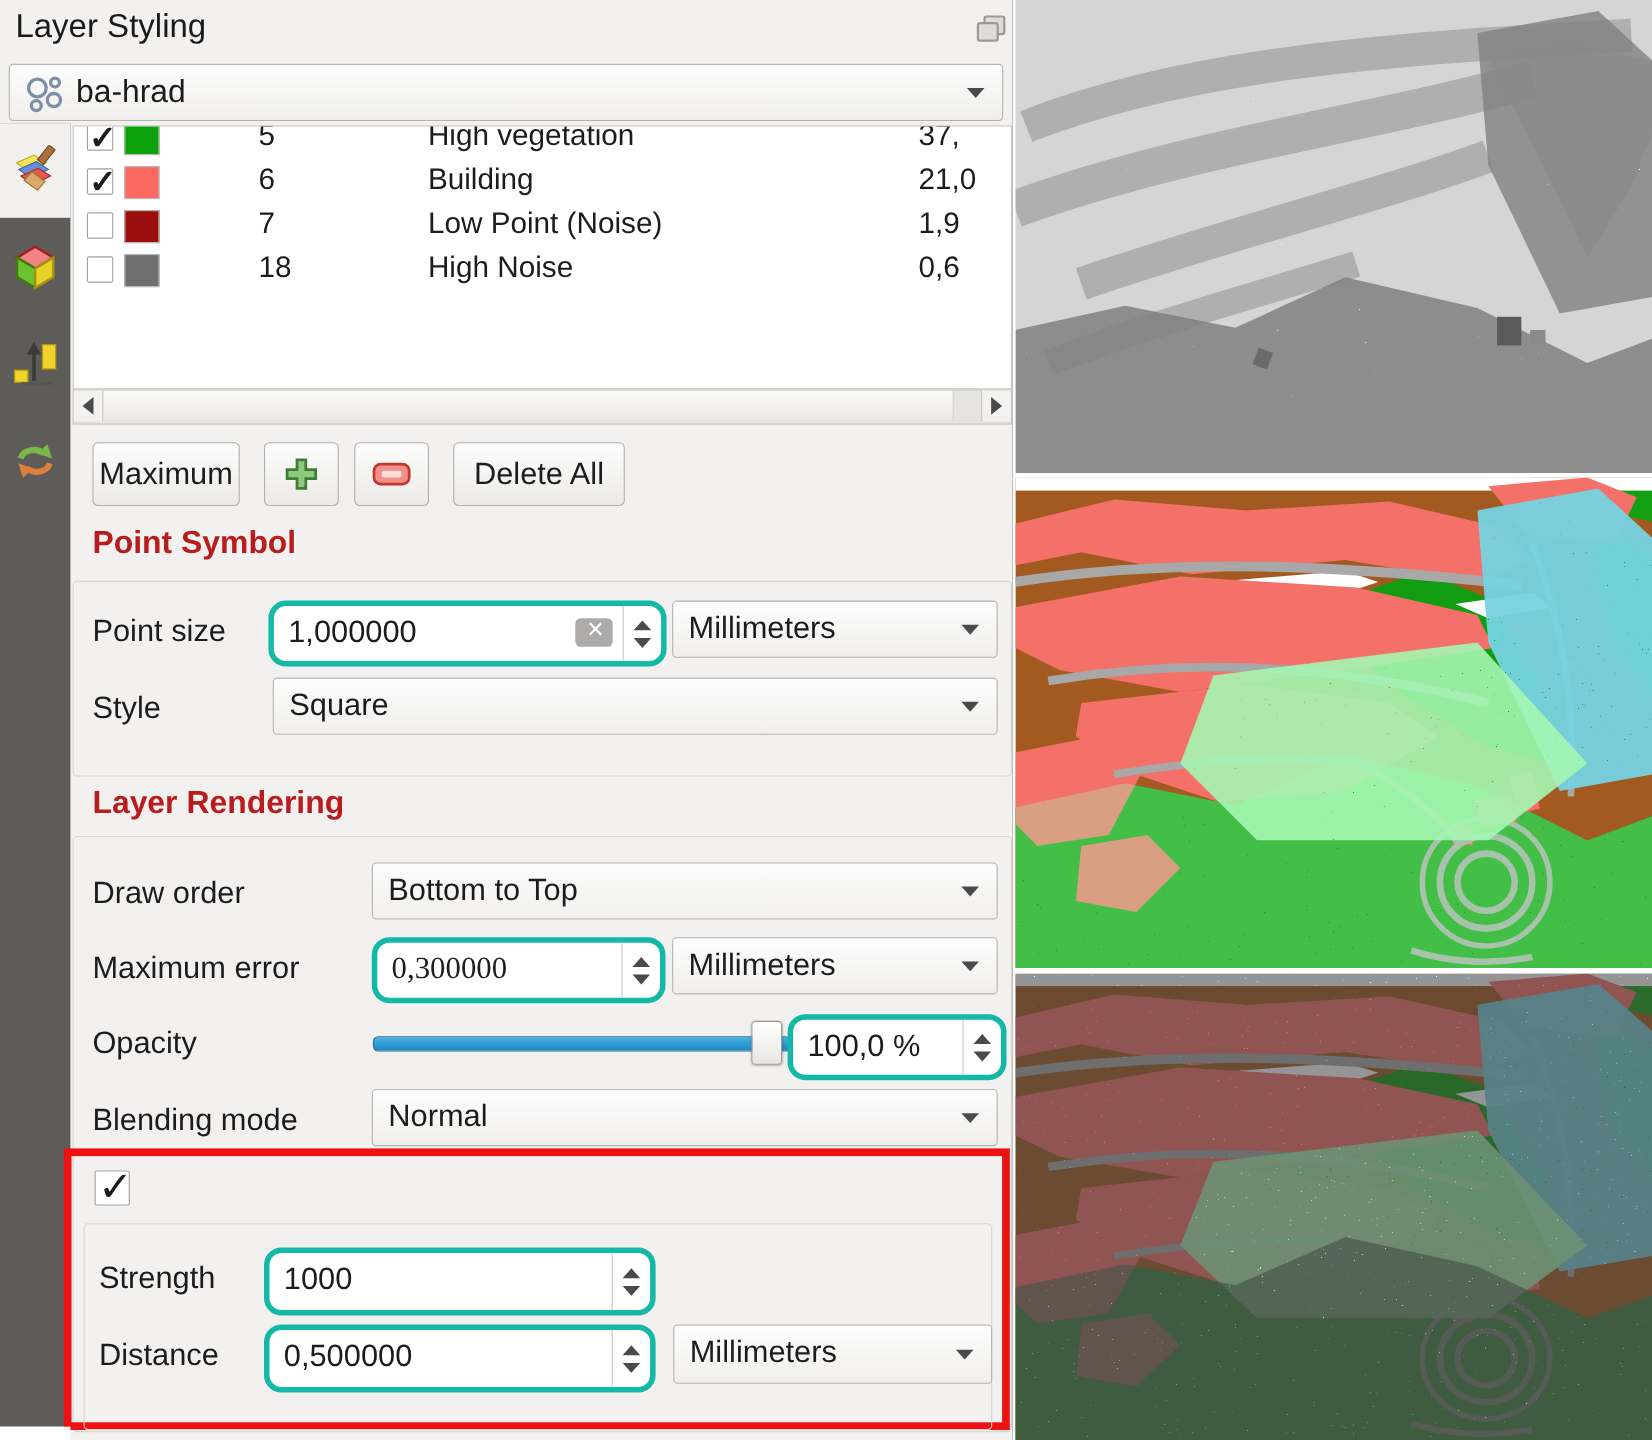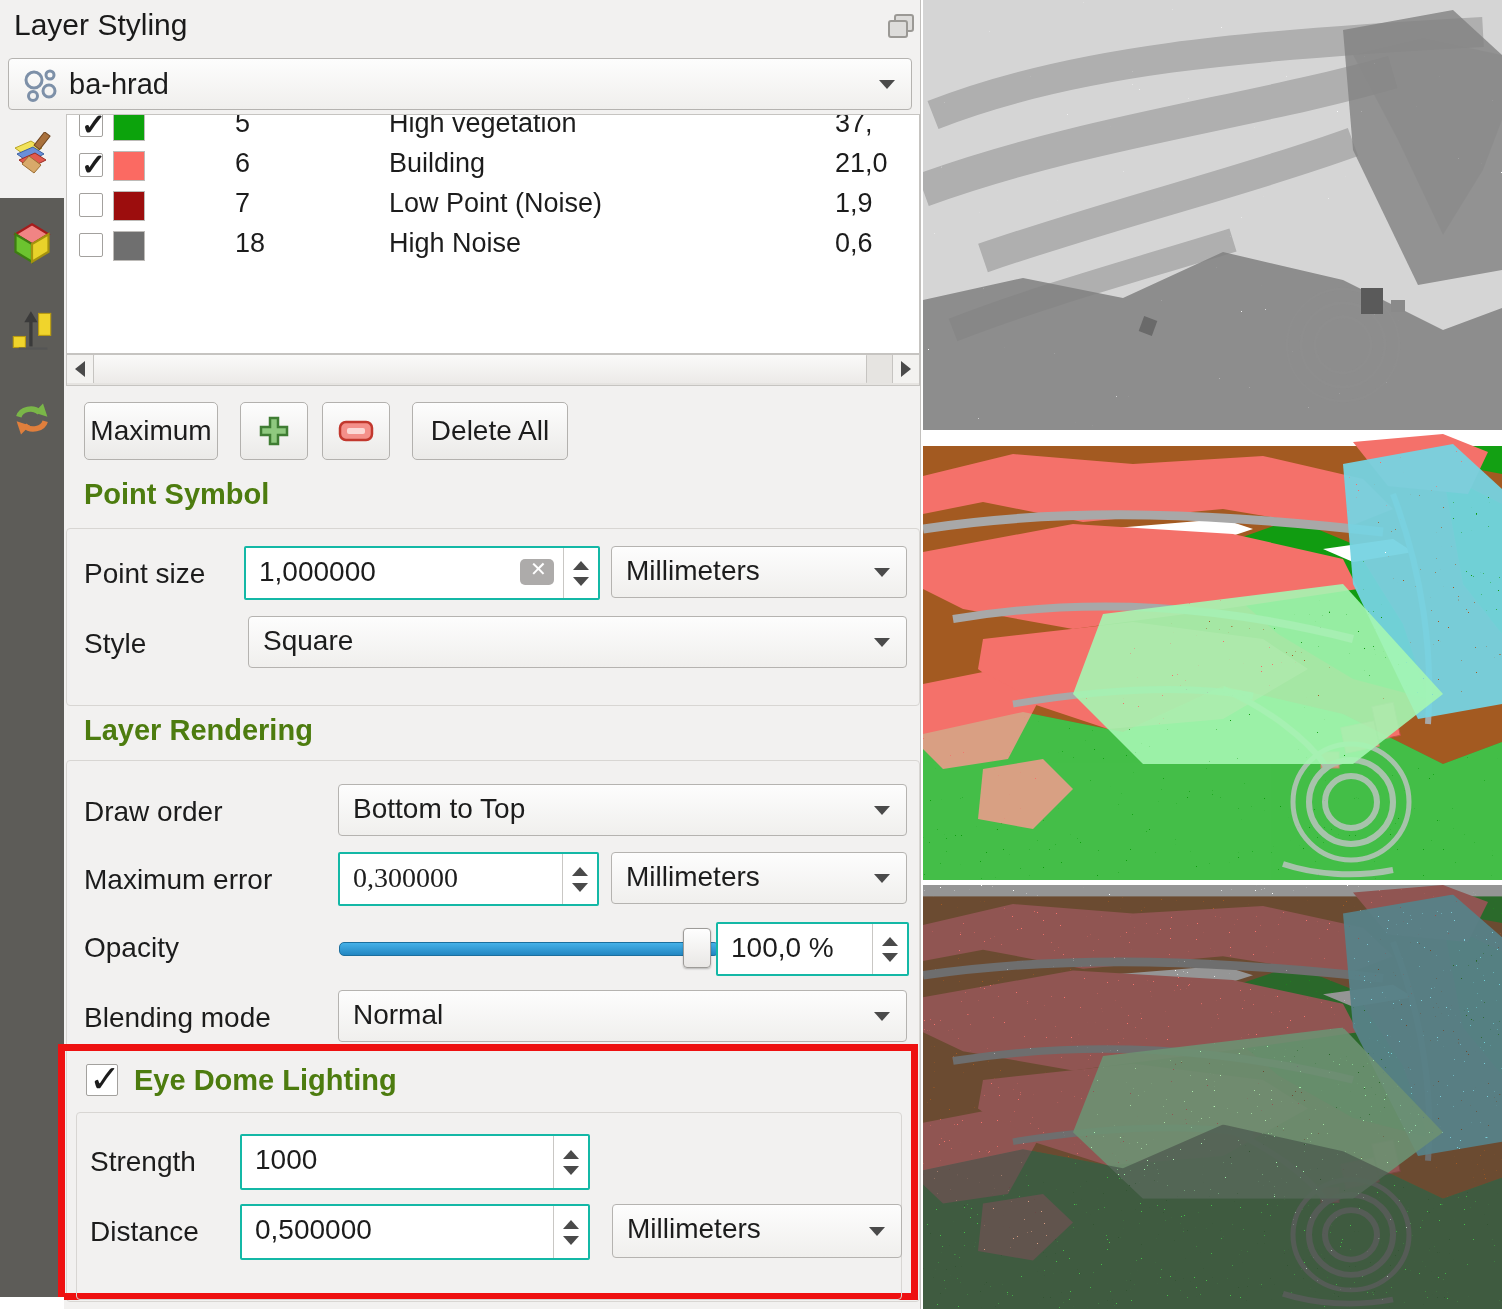--- a/index.html
+++ b/index.html
@@ -36,26 +36,26 @@
   .tri-l{width:0;height:0;border-top:8px solid transparent;border-bottom:8px solid transparent;border-right:10px solid #4a4a4a;}
   .tri-r{width:0;height:0;border-top:8px solid transparent;border-bottom:8px solid transparent;border-left:10px solid #4a4a4a;}
   #hthumb{position:absolute;left:27px;top:0;width:772px;height:28px;background:linear-gradient(#fafaf9,#eceae8);border-right:1px solid #c6c4c1;border-radius:1px;}
   
   .btn{background:linear-gradient(#fdfdfd,#ebeae8);border:1px solid #b3b1ae;border-radius:5px;
        font-size:28px;display:flex;align-items:center;justify-content:center;color:#1c1c1c;}
   #btn-classify{left:84px;top:402px;width:132px;height:56px;}
   #btn-add{left:240px;top:402px;width:66px;height:56px;}
   #btn-remove{left:322px;top:402px;width:66px;height:56px;}
   #btn-delall{left:412px;top:402px;width:154px;height:56px;}
-  .headng{font-weight:bold;font-size:29px;color:#4d7c0f;}
+  .headng{font-weight:bold;font-size:29px;color:#b91c1c;}
   
   .gframe{border:1px solid #d8d6d3;border-radius:4px;}
   
   .flabel{font-size:28px;}
-  .input{background:#fff;border:2px solid #14b8a6;border-radius:2px;font-size:28px;}
+  .input{background:#fff;border:5px solid #14b8a6;border-radius:16px;font-size:28px;}
   .input .val{position:absolute;left:13px;top:8px;}
   .spin{position:absolute;right:0;top:0;bottom:0;width:34px;border-left:1px solid #c9c7c4;
         display:flex;flex-direction:column;align-items:center;justify-content:center;gap:7px;}
   .su{width:0;height:0;border-left:8px solid transparent;border-right:8px solid transparent;border-bottom:9px solid #4a4a4a;}
   .sd{width:0;height:0;border-left:8px solid transparent;border-right:8px solid transparent;border-top:9px solid #4a4a4a;}
   .clear-ic{position:absolute;right:44px;top:11px;width:34px;height:26px;background:#adabaa;border-radius:5px;}
   .clear-ic::after{content:"✕";position:absolute;left:10px;top:-2px;color:#fff;font-size:20px;}
   .combo .ctext{position:absolute;left:14px;top:8px;font-size:28px;}
   
   #op-track{left:339px;top:942px;width:378px;height:12px;background:linear-gradient(#45b1e8,#2387c2);border:1px solid #1c6f9e;border-radius:5px;}
@@ -243,21 +243,20 @@
     </div>
 
     <div class="abs flabel" style="left:84px;top:1002px;">Blending mode</div>
     <div class="abs combo" style="left:338px;top:990px;width:567px;height:50px;">
       <span class="ctext">Normal</span>
       <span class="arrow"></span>
     </div>
 
     <div id="edl-red" class="abs"></div>
     <span class="cb-big checked abs" style="left:86px;top:1064px;"></span>
-    <div class="abs headng" style="left:134px;top:1064px;">Eye Dome Lighting</div>
     <div class="abs gframe" style="left:76px;top:1112px;width:824px;height:186px;"></div>
 
     <div class="abs flabel" style="left:90px;top:1146px;">Strength</div>
     <div class="abs input" style="left:240px;top:1134px;width:346px;height:52px;">
       <span class="val">1000</span>
       <span class="spin">
           <span class="su"></span>
           <span class="sd"></span>
         </span>
     </div>

